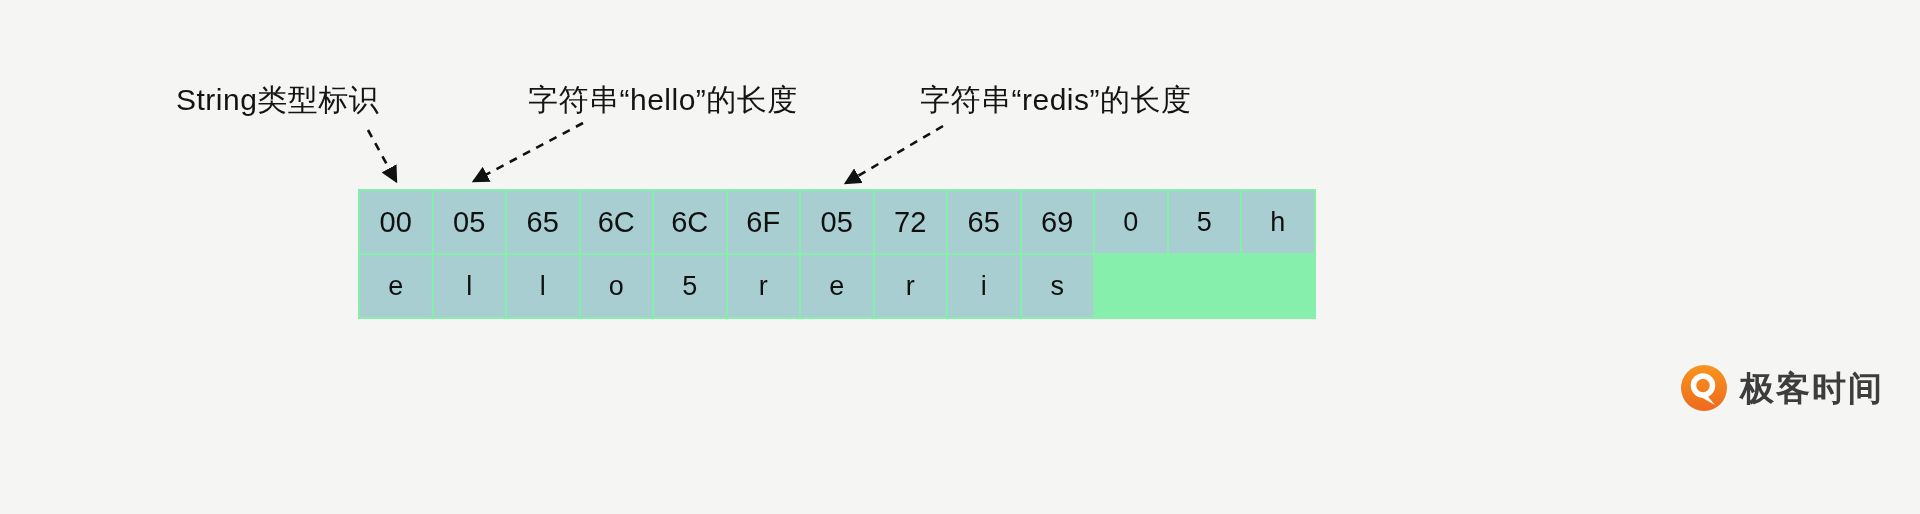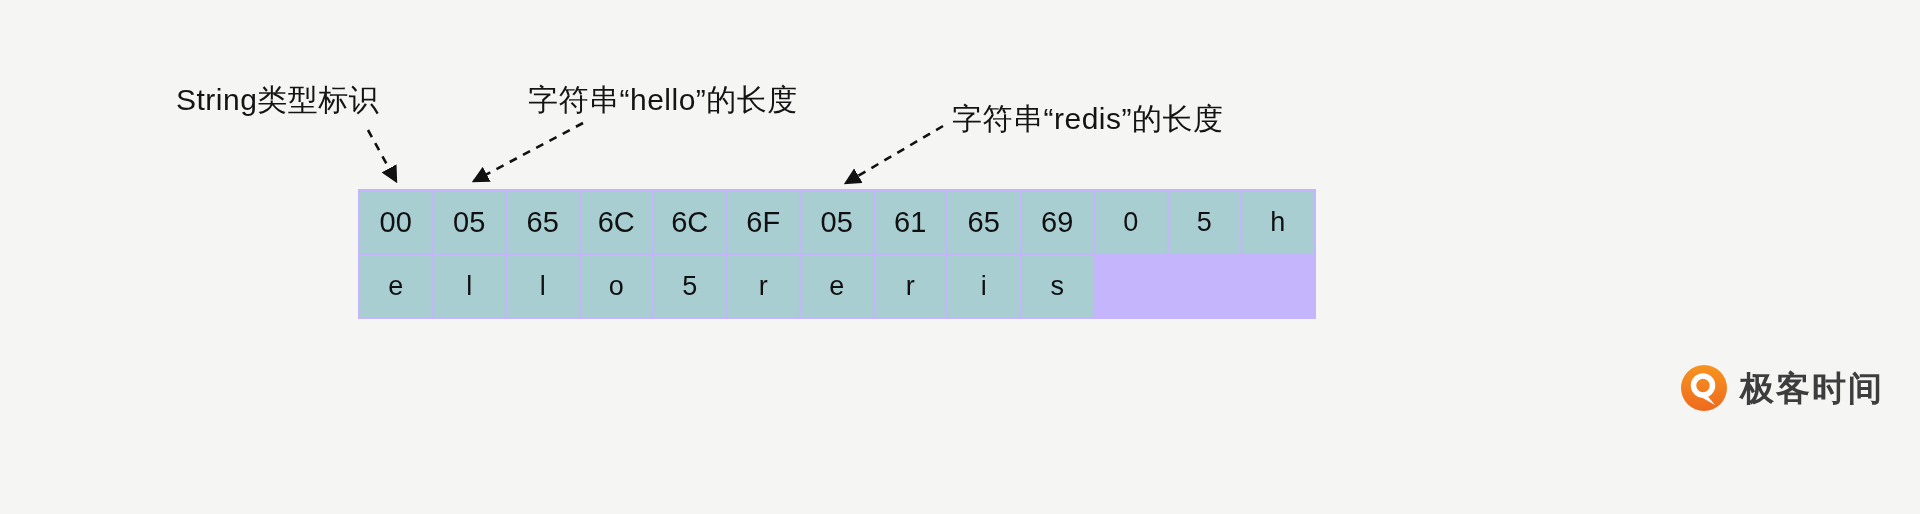--- a/index.html
+++ b/index.html
@@ -13,34 +13,34 @@
   }
   .annotation-label {
     position: absolute;
     font-size: 30px;
     letter-spacing: 0.5px;
     color: #141414;
     white-space: nowrap;
   }
   #label-string-type { left: 176px; top: 80px; }
   #label-hello-len  { left: 528px; top: 80px; }
-  #label-redis-len  { left: 952px; top: 80px; margin-top: 19px; }
+  #label-redis-len  { left: 920px; top: 80px; }
 
   .arrow-layer {
     position: absolute;
     left: 0; top: 0;
     width: 1920px; height: 514px;
     pointer-events: none;
   }
 
   .byte-table {
     position: absolute;
     left: 358px;
     top: 189px;
-    background: #c4b5fd;
+    background: #86efac;
     padding: 2px;
     display: grid;
     grid-template-columns: repeat(13, 71.5px);
     grid-template-rows: 62px 62px;
     gap: 2px;
   }
   .cell {
     background: #a9ced2;
     display: flex;
     align-items: center;
@@ -89,21 +89,21 @@
 
 <div class="byte-table">
 
   <div class="cell">00</div>
   <div class="cell">05</div>
   <div class="cell">65</div>
   <div class="cell">6C</div>
   <div class="cell">6C</div>
   <div class="cell">6F</div>
   <div class="cell">05</div>
-  <div class="cell">61</div>
+  <div class="cell">72</div>
   <div class="cell">65</div>
   <div class="cell">69</div>
 
   <div class="cell char">0</div>
   <div class="cell char">5</div>
   <div class="cell char">h</div>
   <div class="cell char">e</div>
   <div class="cell char">l</div>
   <div class="cell char">l</div>
   <div class="cell char">o</div>

